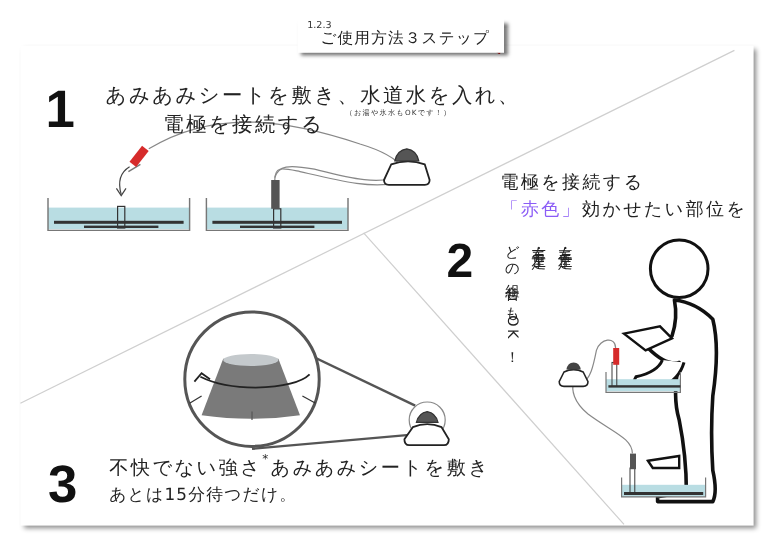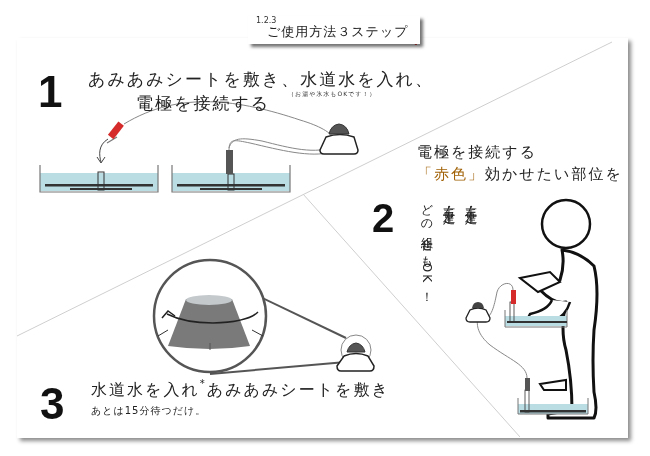--- a/index.html
+++ b/index.html
@@ -12,24 +12,24 @@
                background:#fff; box-shadow: 3px 3px 3px rgba(0,0,0,0.55); }
   .title-sup { position:absolute; left:8px; top:0px; font-size:8px; color:#333;text-align:center; }
   .title-text { position:absolute; left:19px; top:7px; font-size:13px; letter-spacing:1px; color:#222; white-space:nowrap; }
   .step-num { position:absolute; font-family:"Liberation Sans", sans-serif; font-weight:bold; color:#111; line-height:1; }
   .txt { position:absolute; white-space:nowrap; color:#222; }
   .s1-l1 { left:88px; top:68px; font-size:17px; letter-spacing:2px; }
   .s1-l2 { left:88px; top:92px; font-size:17px; letter-spacing:2px;margin-left:48px; }
   .s1-note { left:288px; top:90px; font-size:6px; letter-spacing:1px; color:#333; }
   .s2-l1 { left:417px; top:143px; font-size:15px; letter-spacing:2px; }
   .s2-l2 { left:417px; top:165px; font-size:15px; letter-spacing:2px; }
-  .red { color:#a16207;text-align:center; }
+  .red { color:#8b5cf6;text-align:center; }
   .vert { position:absolute; writing-mode:vertical-rl; font-size:12px; letter-spacing:2px; color:#222; white-space:nowrap; }
   .s3-l1 { left:91px; top:380px; font-size:16px; letter-spacing:2px; }
-  .s3-l2 { left:91px; top:404px; font-size:10px; letter-spacing:1px; }
+  .s3-l2 { left:91px; top:404px; font-size:14px; letter-spacing:1px; }
   .ast { font-size:10px; vertical-align:top; position:relative; top:-2px; }
 </style>
 </head>
 <body>
 
 <div class="frame"></div>
 
 <svg class="art" viewBox="0 0 650 456" xmlns="http://www.w3.org/2000/svg">
 
   <line x1="17" y1="336" x2="612" y2="42" stroke="#cfcfcf" stroke-width="1"></line>
@@ -132,14 +132,14 @@
 <div class="txt s1-note">（お湯や氷水もOKです！）</div>
 
 <div class="txt s2-l1">電極を接続する</div>
 <div class="txt s2-l2"><span class="red">「赤色」</span><span>効かせたい部位を</span></div>
 <div class="step-num" style="left:372px; top:198px; font-size:40px;">2</div>
 <div class="vert" style="left:462px; top:196px;">左手・左足</div>
 <div class="vert" style="left:440px; top:196px;">右手・左足</div>
 <div class="vert" style="left:418px; top:196px;">どの組合せもOK！</div>
 
 <div class="step-num" style="left:40px; top:382px; font-size:44px;">3</div>
-<div class="txt s3-l1"><span>水道水を入れ</span><span class="ast">*</span><span>あみあみシートを敷き</span></div>
+<div class="txt s3-l1"><span>不快でない強さ</span><span class="ast">*</span><span>あみあみシートを敷き</span></div>
 <div class="txt s3-l2">あとは15分待つだけ。</div>
 
 </body></html>

